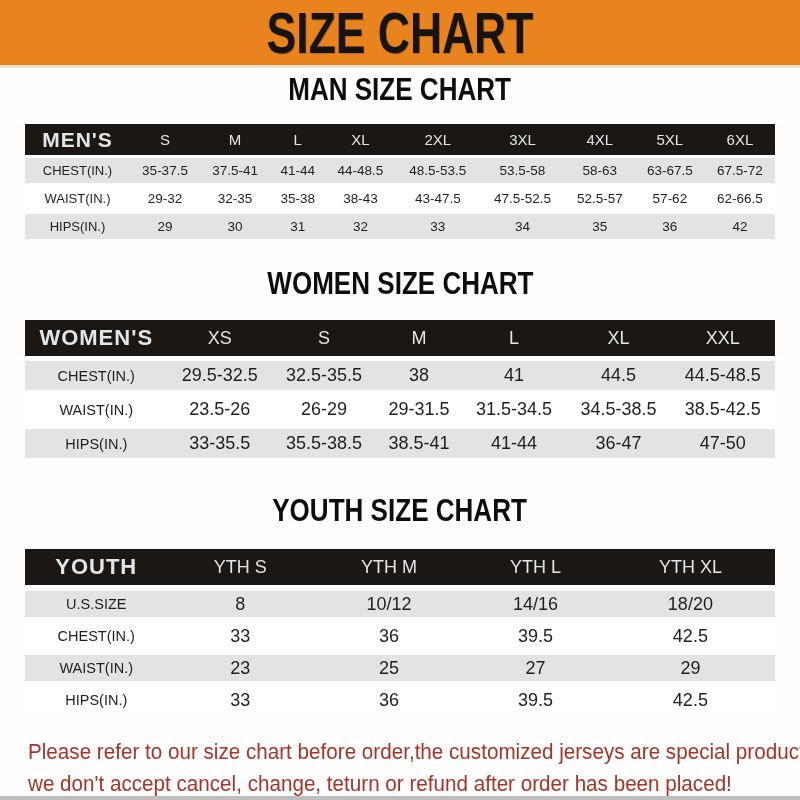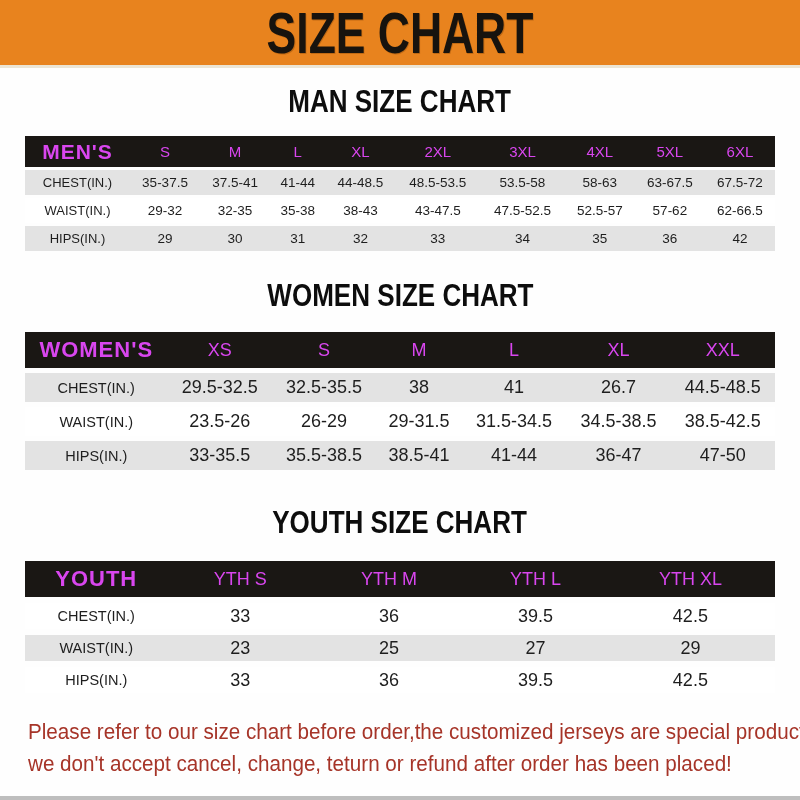--- a/index.html
+++ b/index.html
@@ -27,35 +27,35 @@
   }
   
   .section-heading {
     text-align: center; margin: 0;
   }
   .section-heading span {
     display: inline-block; transform: scaleX(0.84);
     font-size: 31px; font-weight: bold; color: #0d0d0d;
     letter-spacing: 0px; white-space: nowrap;
   }
-  .h-man   { padding-top: 16px; padding-bottom: 13px; }
+  .h-man   { padding-top: 4px; padding-bottom: 13px; }
   .h-women { padding-top: 24px; padding-bottom: 13px; text-align: center; }
   .h-youth { padding-top: 30px; padding-bottom: 14px; text-align: center; }
   
   table.size-table {
     width: 750px; margin: 0 auto;
     border-collapse: separate;
     border-spacing: 0 3px;
   }
   table.size-table th, table.size-table td {
     text-align: center; padding: 0 4px; white-space: nowrap;
   }
   table.size-table thead th {
     background: var(--head-bg, #1a1714);
-    color: #d946ef; font-weight: normal;
+    color: #e5e5e5; font-weight: normal;
     height: 31px; font-size: 15px;
     border-top: 2px solid var(--head-bg, #1a1714);
     border-bottom: 2px solid var(--head-bg, #1a1714);
   }
   table.size-table thead th.label-cell {
     font-size: 21px; font-weight: bold; letter-spacing: 1px;
     width: 14%;
   }
   table.size-table tbody td {
     height: 25px; font-size: 13.5px; color: #1e1e1e;
@@ -166,21 +166,21 @@
         <th>XXL</th>
       </tr>
     </thead>
     <tbody>
       <tr class="gray">
         <td>CHEST(IN.)</td>
         <td>29.5-32.5</td>
         <td>32.5-35.5</td>
         <td>38</td>
         <td>41</td>
-        <td>26.7</td>
+        <td>44.5</td>
         <td>44.5-48.5</td>
       </tr>
       <tr>
         <td>WAIST(IN.)</td>
         <td>23.5-26</td>
         <td>26-29</td>
         <td>29-31.5</td>
         <td>31.5-34.5</td>
         <td>34.5-38.5</td>
         <td>38.5-42.5</td>
@@ -204,20 +204,27 @@
     <thead>
       <tr>
         <th class="label-cell">YOUTH</th>
         <th>YTH S</th>
         <th>YTH M</th>
         <th>YTH L</th>
         <th>YTH XL</th>
       </tr>
     </thead>
     <tbody>
+      <tr class="gray">
+        <td>U.S.SIZE</td>
+        <td>8</td>
+        <td>10/12</td>
+        <td>14/16</td>
+        <td>18/20</td>
+      </tr>
       <tr>
         <td>CHEST(IN.)</td>
         <td>33</td>
         <td>36</td>
         <td>39.5</td>
         <td>42.5</td>
       </tr>
       <tr class="gray">
         <td>WAIST(IN.)</td>
         <td>23</td>

